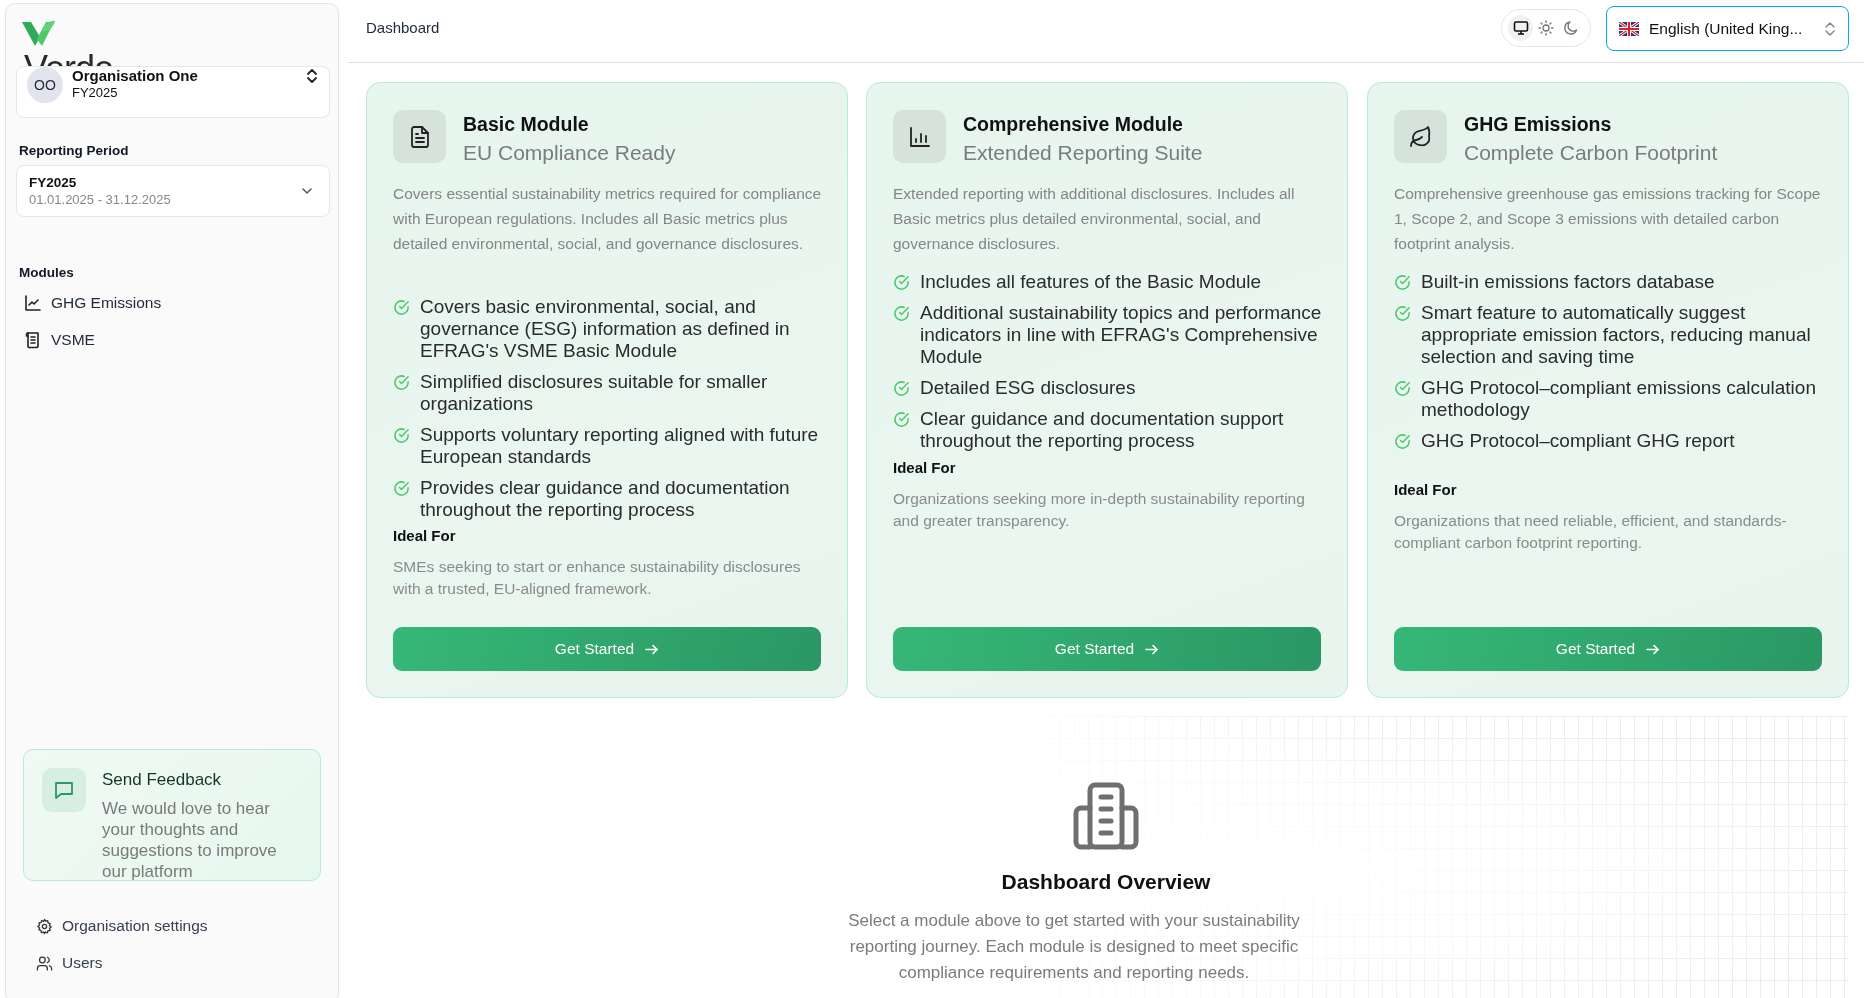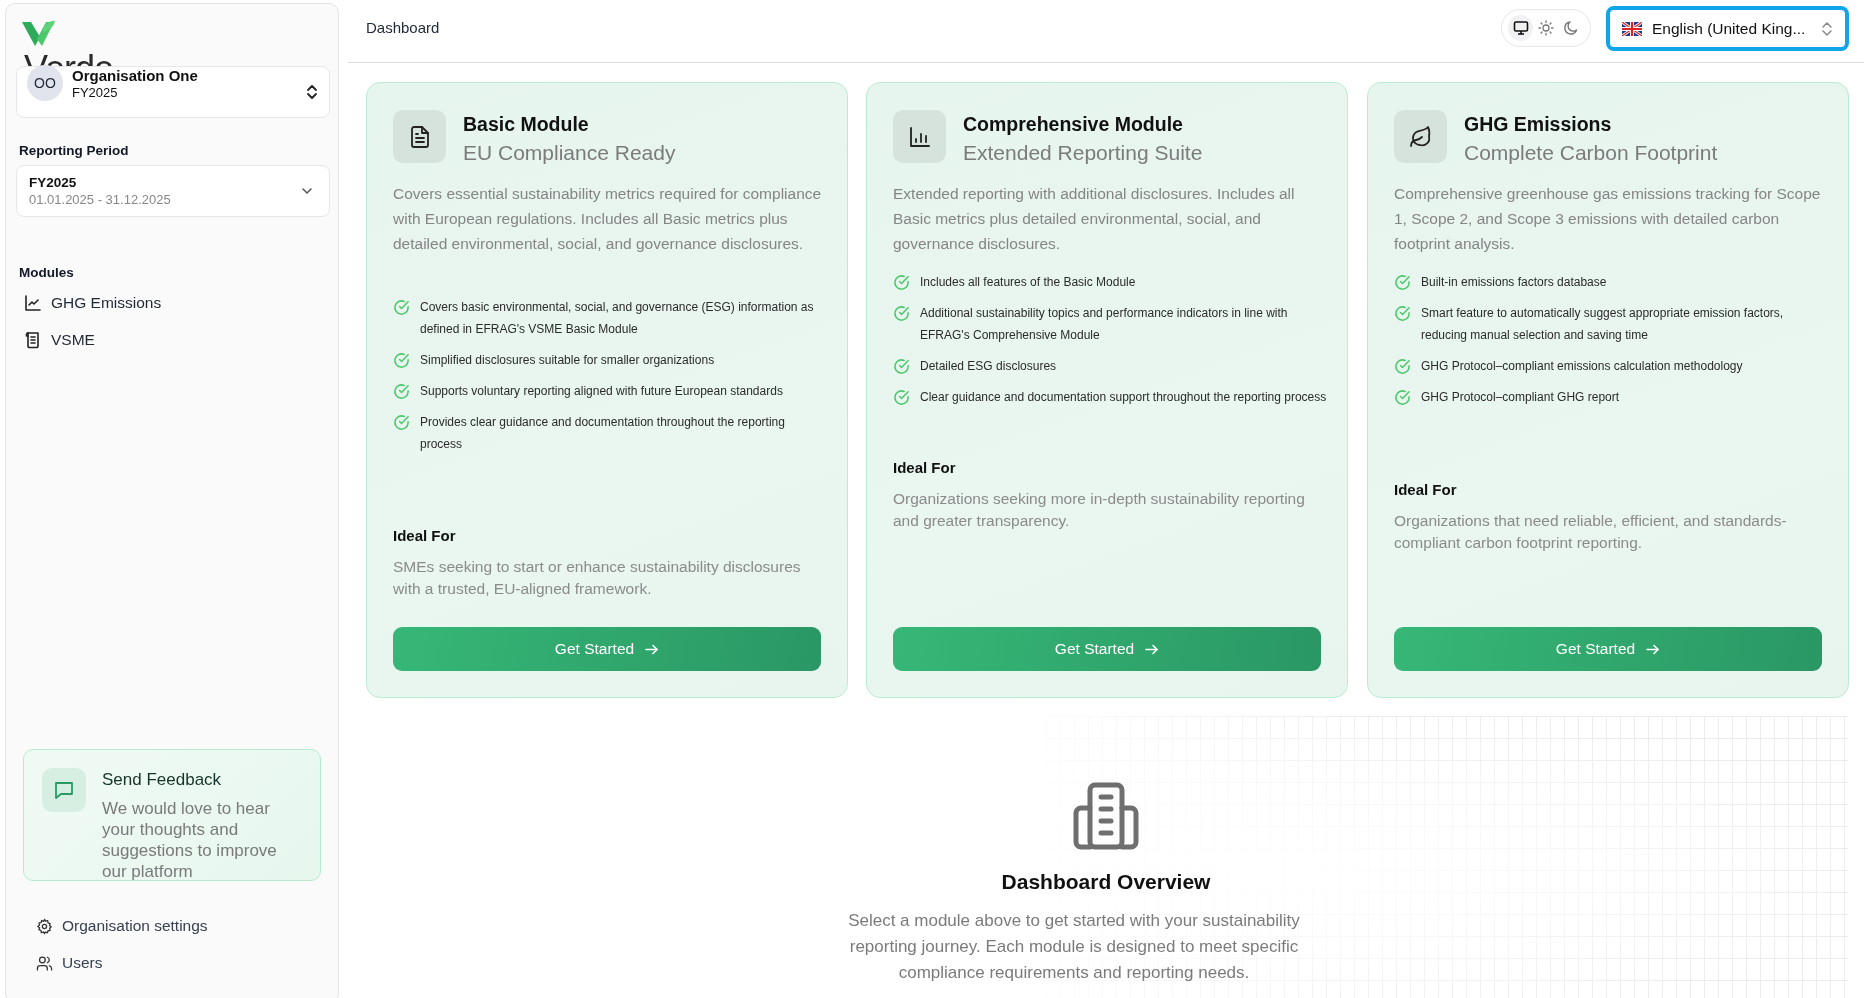--- a/index.html
+++ b/index.html
@@ -6,21 +6,21 @@
   html, body { width: 1864px; height: 998px; overflow: hidden; background: #ffffff; font-family: "Liberation Sans", sans-serif; color: #111827; }
   .app { position: relative; width: 1864px; height: 998px; }
 
   
   .sidebar { position: absolute; left: 5px; top: 3px; width: 334px; height: 1000px; background: #fafafa; border: 1px solid #e2e3e8; border-radius: 10px; }
   .logo { position: absolute; left: 14px; top: 10px; display: flex; align-items: flex-start; flex-direction: column; }
   .logo-mark { width: 36px; height: 30px; margin-top: 5px; }
   .logo-text { font-size: 36px; color: #2a2a2a; letter-spacing: -1px; margin-left: 4px; line-height: 40px; }
   .logo-sup { font-size: 11px; color: #2a2a2a; margin-left: 2px; margin-top: 4px; }
 
-  .org-switch { position: absolute; left: 10px; top: 62px; width: 314px; height: 52px; background: #fff; border: 1px solid #e5e7eb; border-radius: 8px; display: flex; align-items: flex-end; padding: 16px 10px; cursor: pointer; }
+  .org-switch { position: absolute; left: 10px; top: 62px; width: 314px; height: 52px; background: #fff; border: 1px solid #e5e7eb; border-radius: 8px; display: flex; align-items: flex-start; padding: 0 10px; cursor: pointer; }
   .org-avatar { width: 36px; height: 36px; border-radius: 50%; background: #e1e4ec; display: flex; align-items: center; justify-content: center; font-size: 14px; color: #1f2937; }
   .org-text { margin-left: 9px; flex: 1; }
   .org-name { font-size: 15px; font-weight: bold; color: #111; line-height: 18px; }
   .org-fy { font-size: 13px; color: #111; line-height: 16px; }
   .updown { width: 14px; height: 18px; }
 
   .section-label { position: absolute; left: 13px; font-size: 13.5px; font-weight: bold; color: #111827; }
   .period-select { position: absolute; left: 10px; top: 161px; width: 314px; height: 52px; background: #fff; border: 1px solid #e5e7eb; border-radius: 8px; padding: 8px 12px; cursor: pointer; }
   .period-name { font-size: 13.5px; font-weight: bold; color: #111; line-height: 17px; }
   .period-range { font-size: 13px; color: #888; line-height: 17px; }
@@ -36,32 +36,32 @@
 
   .bottom-item { position: absolute; left: 30px; display: flex; align-items: flex-end; font-size: 15.5px; color: #374151; cursor: pointer; }
   .bottom-item svg { width: 17px; height: 17px; margin-right: 9px; }
 
   
   .header { position: absolute; left: 348px; top: 0; right: 0; height: 63px; border-bottom: 1px solid #dcdde3; }
   .crumb { position: absolute; left: 18px; top: 19px; font-size: 15px; color: #1f2937; }
   .theme-toggle { position: absolute; left: 1153px; top: 9px; width: 90px; height: 38px; border: 1px solid #e5e7eb; border-radius: 19px; display: flex; align-items: center; justify-content: space-around; padding: 0 6px; background: #fff; }
   .theme-btn { width: 26px; height: 26px; border-radius: 50%; display: flex; align-items: center; justify-content: center; cursor: pointer; }
   .theme-btn.active { background: #f1f1f3; }
-  .lang-select { position: absolute; left: 1258px; top: 6px; width: 243px; height: 45px; border: 4px solid #0ea5e9; border-radius: 8px; display: flex; align-items: center; padding: 0 12px; background: #fff; cursor: pointer; }
+  .lang-select { position: absolute; left: 1258px; top: 6px; width: 243px; height: 45px; border: 1px solid #0ea5e9; border-radius: 8px; display: flex; align-items: center; padding: 0 12px; background: #fff; cursor: pointer; }
   .flag { width: 20px; height: 14px; margin-right: 10px; }
   .lang-text { font-size: 15.5px; color: #111; flex: 1; white-space: nowrap; }
 
   
   .card { position: absolute; top: 82px; width: 482px; height: 616px; border: 1px solid #b9ecd2; border-radius: 14px; background: linear-gradient(160deg, #e6f5ee 0%, #eaf6f0 60%, #e8f5ee 100%); }
   .card-icon { position: absolute; left: 26px; top: 27px; width: 53px; height: 53px; border-radius: 10px; background: #d6e3dc; display: flex; align-items: center; justify-content: center; }
   .card-title { position: absolute; left: 96px; top: 30px; font-size: 19.5px; font-weight: bold; color: #111; }
   .card-sub { position: absolute; left: 96px; top: 58px; font-size: 21px; color: #7b7b7b; }
   .card-desc { position: absolute; left: 26px; top: 98px; width: 430px; font-size: 15.5px; line-height: 25px; color: #858585; }
   .features { position: absolute; left: 26px; width: 435px; list-style: none; }
-  .features li { display: flex; align-items: flex-start; font-size: 12px; line-height: 22px; color: #2b2b2b; margin-bottom: 9px; }
+  .features li { display: flex; align-items: flex-start; font-size: 19px; line-height: 22px; color: #2b2b2b; margin-bottom: 9px; }
   .features li svg { flex: none; width: 17px; height: 17px; margin-right: 10px; margin-top: 3px; }
   .ideal-label { position: absolute; left: 26px; font-size: 15px; font-weight: bold; color: #111; }
   .ideal-text { position: absolute; left: 26px; width: 430px; font-size: 15.5px; line-height: 22px; color: #8b8b8b; }
   .cta { position: absolute; left: 26px; top: 544px; width: 428px; height: 44px; border-radius: 9px; background: linear-gradient(100deg, #36b777 0%, #2fa46b 60%, #2a9765 100%); color: #fff; font-size: 15.5px; display: flex; align-items: center; justify-content: center; cursor: pointer; border: none; }
   .cta svg { width: 15px; height: 15px; margin-left: 10px; }
 
   
   .grid-bg { position: absolute; left: 1046px; top: 716px; width: 802px; height: 282px;
     background-image: linear-gradient(#e9e9e9 1px, transparent 1px), linear-gradient(90deg, #e9e9e9 1px, transparent 1px);
     background-size: 14px 22px; opacity: 0.85;

